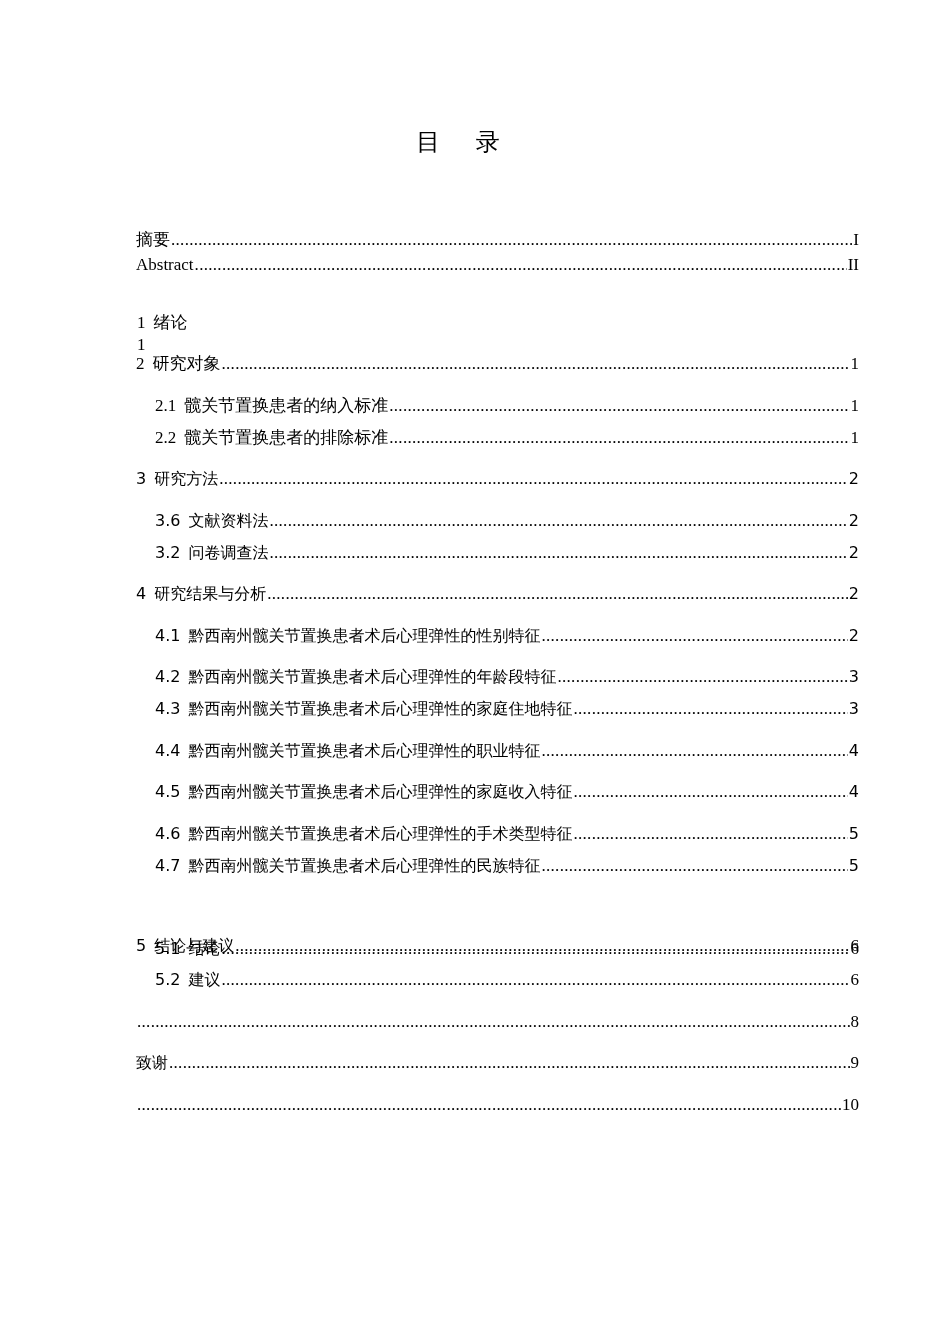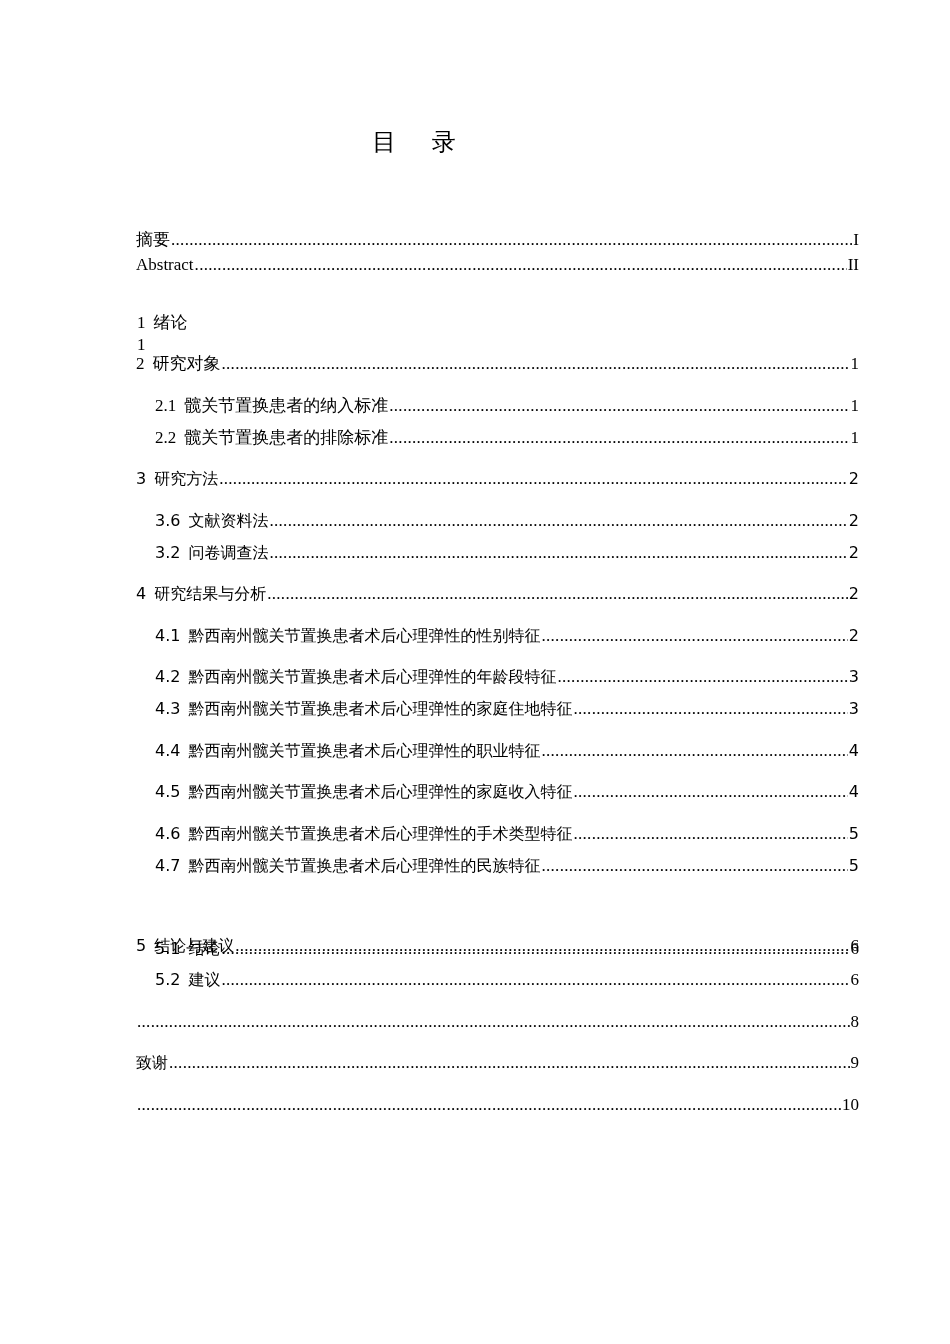--- a/index.html
+++ b/index.html
@@ -2,20 +2,21 @@
 <html><head>
 <meta charset="utf-8">
 <style>
   html, body { margin: 0; padding: 0; background: #ffffff; }
   body { width: 950px; height: 1344px; position: relative; overflow: hidden; color: #000; }
   .page { position: absolute; left: 0; top: 0; width: 950px; height: 1344px; }
   .title {
     position: absolute; left: 0; width: 842px; top: 124px; text-align: center;
     font-family: "DejaVu Sans", sans-serif; font-size: 24px; letter-spacing: 14px;
     line-height: 36px;
+    padding-left: 44px;
   }
   .toc-row {
     position: absolute; left: 136px; width: 723px; height: 22px;
     display: flex; align-items: baseline; white-space: nowrap;
     font-family: "Liberation Serif", serif; font-size: 17px; line-height: 22px;
   }
   .toc-row.l2 { left: 155px; width: 704px; }
   .toc-label { flex: 0 0 auto; }
   .toc-label .num { margin-right: 8px; }
   .toc-label.sans { font-family: "DejaVu Sans", sans-serif; font-size: 16px; }

